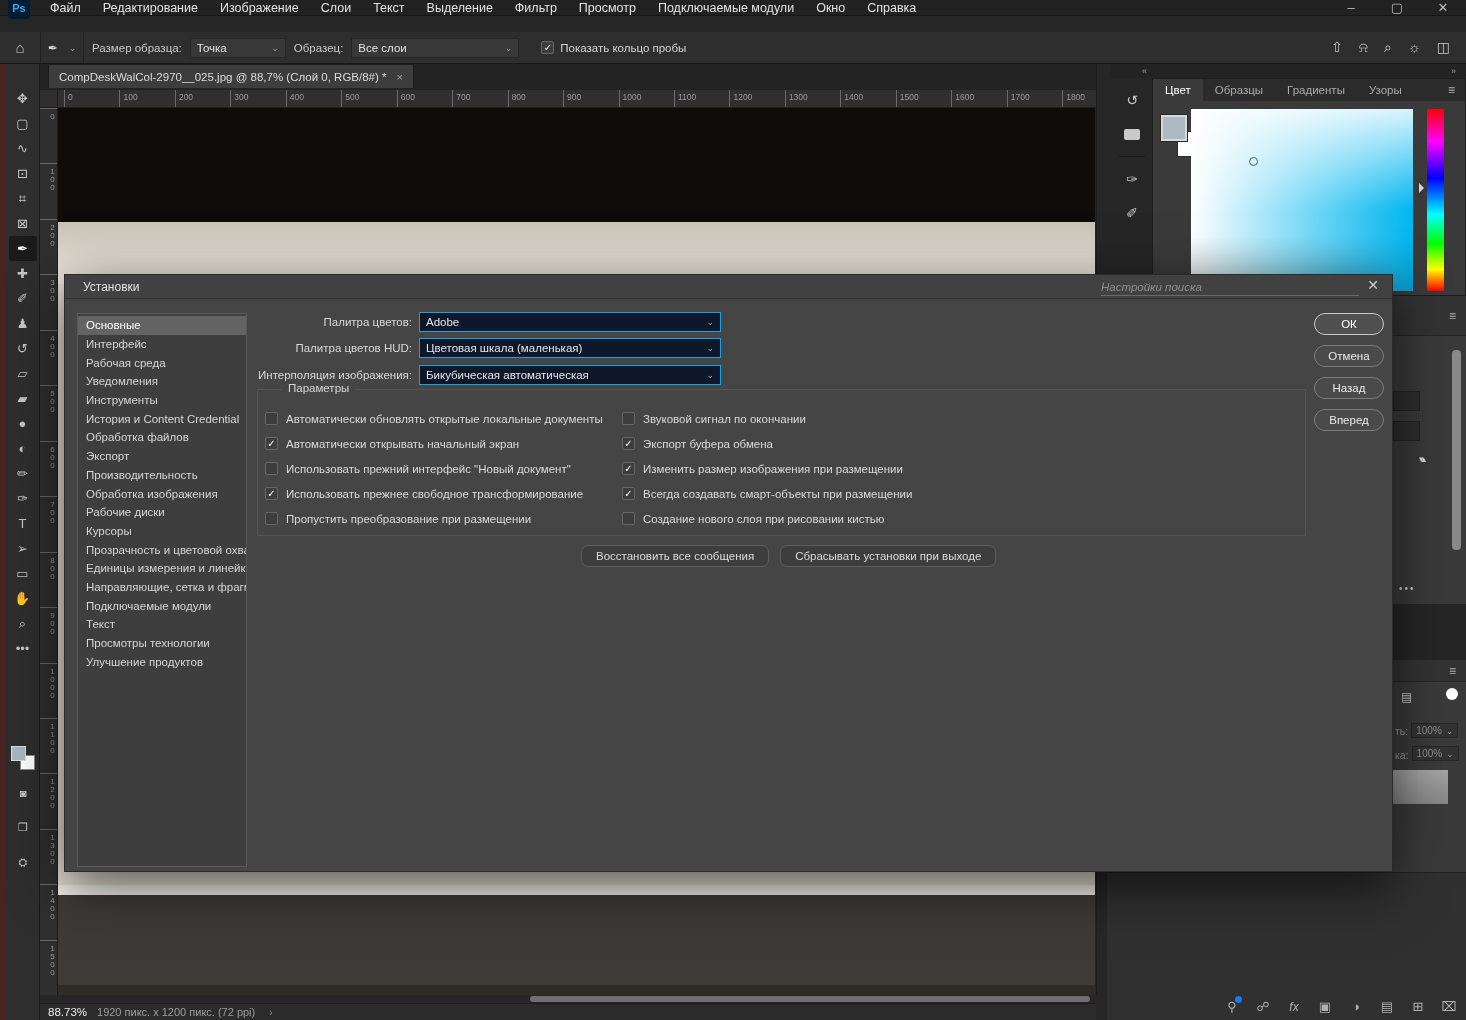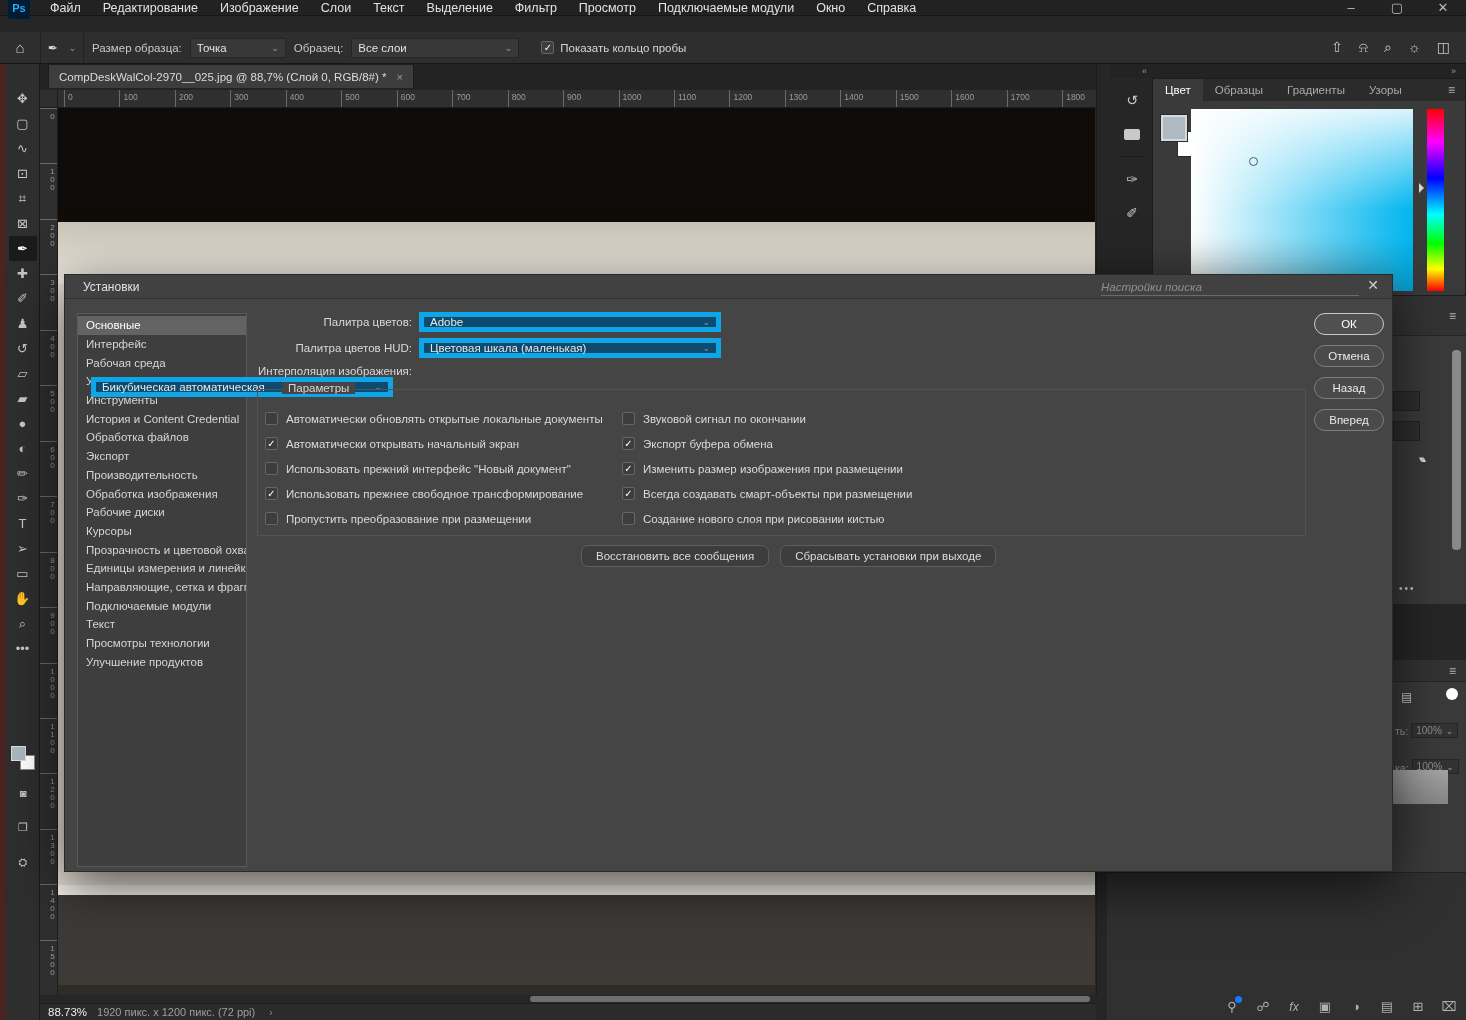--- a/index.html
+++ b/index.html
@@ -144,21 +144,21 @@
   .dlg-close{ position:absolute; right:10px; top:2px; color:#cfcfcf; font-size:14px; width:18px; text-align:center;}
 
   .dlg-sidebar{ position:absolute; left:12px; top:38px; width:170px; height:554px; background:#3e3e3e;
                 border:1px solid #5a5a5a; list-style:none; padding-top:2px; overflow:hidden;}
   .sb-item{ height:18.7px; display:flex; align-items:center; padding-left:8px; color:#d6d6d6; font-size:11.5px; white-space:nowrap;}
   .sb-item.selected{ background:#636363; color:#fff;}
 
   .dlg-fields{ position:absolute; left:0; top:37px; width:800px;}
   .f-row{ position:absolute; height:20px; display:flex; align-items:center;}
   .f-label{ width:354px; text-align:right; color:#d9d9d9; font-size:11.5px; padding-right:7px;}
-  .f-select{ width:302px; height:20px; background:#0c4a6e; border:5px solid #0ea5e9; display:flex; align-items:center;
+  .f-select{ width:302px; height:20px; background:#0f172a; border:1px solid #0ea5e9; display:flex; align-items:center;
              justify-content:space-between; padding:0 6px; color:#e6e6e6; font-size:11.5px;}
 
   .params{ position:absolute; left:192px; top:114px; width:1049px; height:147px; border:1px solid #535353;}
   .params-legend{ position:absolute; left:24px; top:-8px; background:#454545; padding:0 6px; color:#d8d8d8; font-size:11.5px;}
   .cb-col{ position:absolute; top:16px;}
   .cb-col.left{ left:7px;} .cb-col.right{ left:364px;}
   .cb-row{ height:25px; display:flex; align-items:center; gap:8px; color:#dadada; font-size:11.5px; white-space:nowrap;}
 
   .dlg-footer-btns{ position:absolute; left:516px; top:270px; display:flex; gap:11px;}
   .flat-btn{ height:22px; padding:0 14px; background:#3d3d3d; border:1px solid #5e5e5e; border-radius:7px;
@@ -454,21 +454,21 @@
   <div class="abs frag" style="left:1393px; top:682px; width:73px; height:190px;">
     <span class="abs" style="left:8px; top:8px; color:#c9c9c9; font-size:12px;">▤</span>
     <span class="abs" style="right:8px; top:6px; width:12px; height:12px; background:#fff; border-radius:50%;"></span>
     <div class="mini-row" style="left:2px; top:41px;">
       <span>ть:</span>
       <span class="mini-field">
         <span>100%</span>
         <span class="chev" style="margin:0">⌄</span>
       </span>
     </div>
-    <div class="mini-row" style="left:2px; top:77px;align-items:flex-end;">
+    <div class="mini-row" style="left:2px; top:64px;align-items:flex-end;">
       <span>ка:</span>
       <span class="mini-field">
         <span>100%</span>
         <span class="chev" style="margin:0">⌄</span>
       </span>
     </div>
     <div class="abs" style="left:0; top:88px; width:55px; height:34px; background:linear-gradient(#a3a3a3,#868686);"></div>
   </div>
   <div class="abs layers-footer">
     <div class="lf-icons">
@@ -601,21 +601,21 @@
           <span class="chev">⌄</span>
         </span>
       </div>
       <div class="f-row" style="top:26px;">
         <span class="f-label">Палитра цветов HUD:</span>
         <span class="f-select">
           <span>Цветовая шкала (маленькая)</span>
           <span class="chev">⌄</span>
         </span>
       </div>
-      <div class="f-row" style="top:53px;flex-direction:column;">
+      <div class="f-row" style="top:53px;">
         <span class="f-label">Интерполяция изображения:</span>
         <span class="f-select">
           <span>Бикубическая автоматическая</span>
           <span class="chev">⌄</span>
         </span>
       </div>
     </div>
 
     <div class="params">
       <span class="params-legend">Параметры</span>

